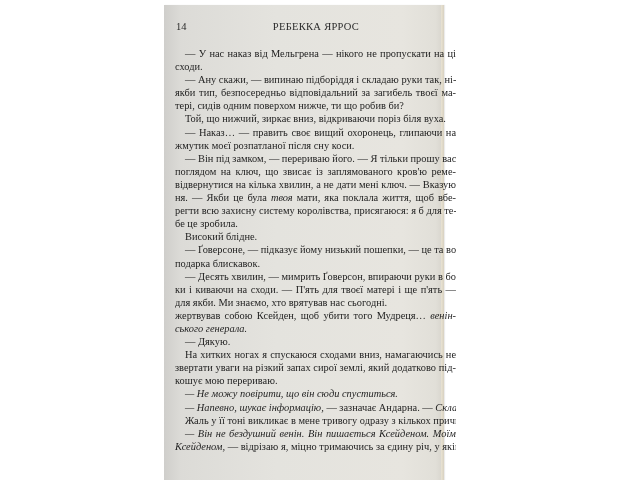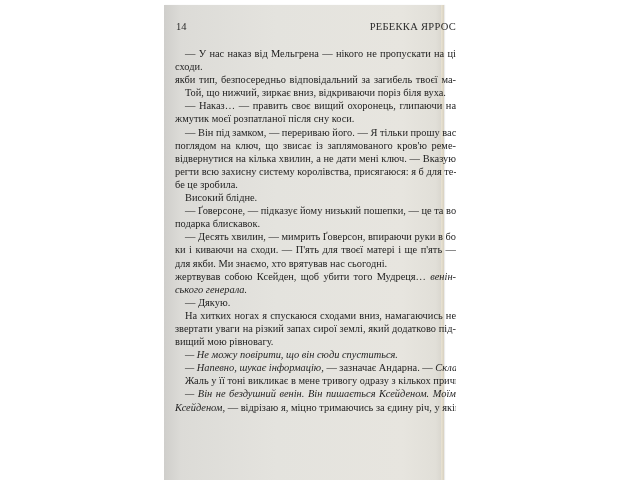--- a/index.html
+++ b/index.html
@@ -15,21 +15,21 @@
   }
   .page-edge {
     position: absolute; right: 0; top: 0; width: 3px; height: 100%;
     background: linear-gradient(90deg, #e9e3d3, #d8d1c0);
   }
   .running-head {
     position: absolute; left: 12px; top: 16px; width: 280px; height: 14px;
     font-size: 10.5px; color: #2a2a2a;
   }
   .page-num { position: absolute; left: 0; top: 0; }
-  .book-title { position: absolute; left: 0; right: 0; text-align: right; letter-spacing: 0.3px; }
+  .book-title { position: absolute; left: 0; right: 0; text-align: center; letter-spacing: 0.3px; }
   .body-text {
     position: absolute; left: 11px; top: 42px; width: 281px;
     font-size: 10.4px; line-height: 13.1px; color: #1e1e1e;
     text-align: justify;
   }
   .line { display: block; white-space: nowrap; text-align-last: justify; height: 13.1px; overflow: hidden; }
   .line.last { text-align-last: left; }
   .line.indent { padding-left: 10px; }
   .it { font-style: italic; }
 </style>
@@ -40,41 +40,44 @@
   <div class="page-edge"></div>
 
   <div class="running-head">
     <span class="page-num">14</span>
     <span class="book-title">РЕБЕККА ЯРРОС</span>
   </div>
 
   <div class="body-text">
     <span class="line indent">— У нас наказ від Мельгрена — нікого не пропускати на ці</span>
     <span class="line last">сходи.</span>
+    <span class="line indent">— Ану скажи, — випинаю підборіддя і складаю руки так, ні-</span>
     <span class="line">якби тип, безпосередньо відповідальний за загибель твоєї ма-</span>
+    <span class="line last">тері, сидів одним поверхом нижче, ти що робив би?</span>
     <span class="line indent last">Той, що нижчий, зиркає вниз, відкриваючи поріз біля вуха.</span>
     <span class="line indent">— Наказ… — править своє вищий охоронець, глипаючи на</span>
     <span class="line last">жмутик моєї розпатланої після сну коси.</span>
     <span class="line indent">— Він під замком, — перериваю його. — Я тільки прошу вас</span>
     <span class="line">поглядом на ключ, що звисає із заплямованого кров'ю реме-</span>
     <span class="line">відвернутися на кілька хвилин, а не дати мені ключ. — Вказую</span>
+    <span class="line"><span>ня. — Якби це була </span><span class="it">твоя</span><span> мати, яка поклала життя, щоб вбе-</span></span>
     <span class="line">регти всю захисну систему королівства, присягаюся: я б для те-</span>
     <span class="line last">бе це зробила.</span>
     <span class="line indent last">Високий блідне.</span>
     <span class="line indent">— Ґоверсоне, — підказує йому низький пошепки, — це та во-</span>
     <span class="line last">подарка блискавок.</span>
     <span class="line indent">— Десять хвилин, — мимрить Ґоверсон, впираючи руки в бо-</span>
     <span class="line">ки і киваючи на сходи. — П'ять для твоєї матері і ще п'ять —</span>
     <span class="line last">для якби. Ми знаємо, хто врятував нас сьогодні.</span>
     <span class="line"><span>жертвував собою Ксейден, щоб убити того Мудреця… </span><span class="it">венін-</span></span>
     <span class="line last it">ського генерала.</span>
     <span class="line indent last">— Дякую.</span>
     <span class="line indent">На хитких ногах я спускаюся сходами вниз, намагаючись не</span>
     <span class="line">звертати уваги на різкий запах сирої землі, який додатково під-</span>
-    <span class="line last">вищий мою рівновагу.</span>
+    <span class="line last">кошує мою перериваю.</span>
     <span class="line indent last it">— Не можу повірити, що він сюди спуститься.</span>
     <span class="line indent"><span class="it">— Напевно, шукає інформацію,</span><span> — зазначає Андарна. — </span><span class="it">Склад-</span></span>
     <span class="line indent last">Жаль у її тоні викликає в мене тривогу одразу з кількох причин.</span>
     <span class="line indent it">— Він не бездушний венін. Він пишається Ксейденом. Моїм</span>
     <span class="line"><span class="it">Ксейденом,</span><span> — відрізаю я, міцно тримаючись за єдину річ, у якій</span></span>
 
   </div>
 </div>
 
 </body></html>

